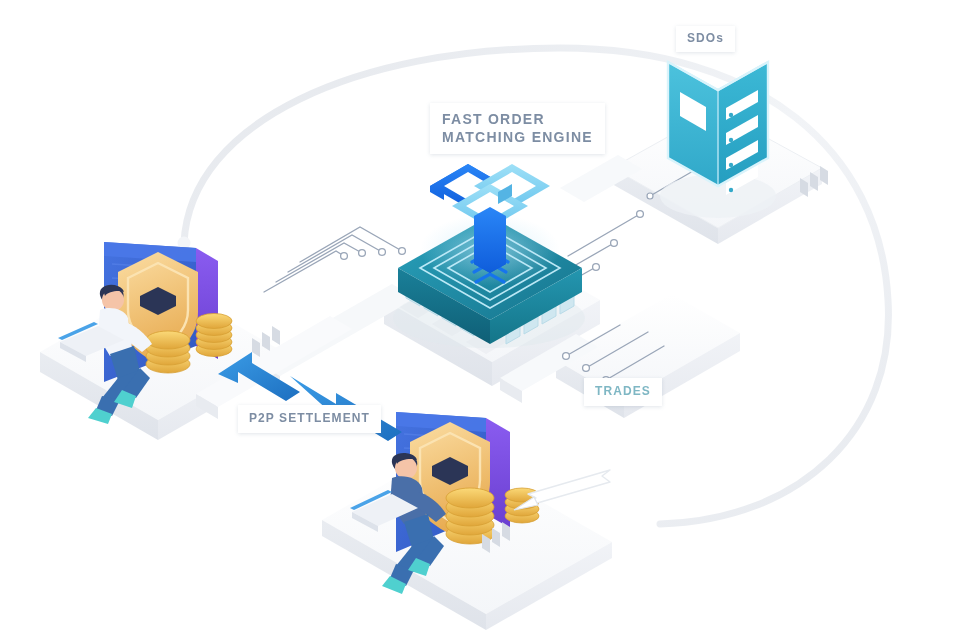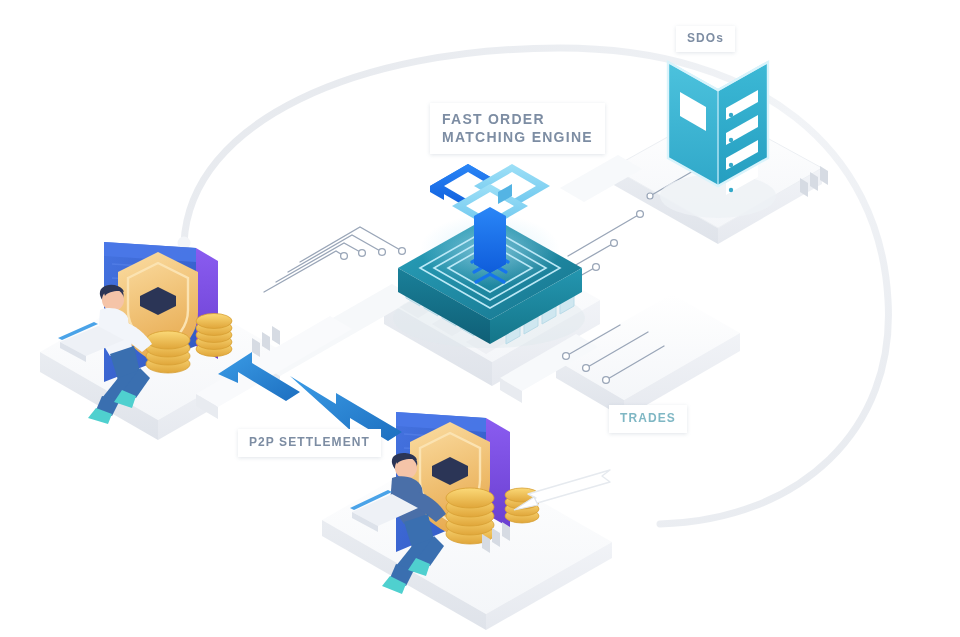--- a/index.html
+++ b/index.html
@@ -7,22 +7,22 @@
        font-family:"Liberation Sans","DejaVu Sans",sans-serif;}
   #stage{position:relative;width:960px;height:637px;background:#ffffff;}
   svg.layer{position:absolute;left:0;top:0;width:960px;height:637px;}
   .lbl{position:absolute;background:#ffffff;
        box-shadow:0 1px 4px rgba(120,135,160,.22);
        color:#7d8da3;font-weight:700;letter-spacing:.09em;
        white-space:pre;line-height:1.32;}
   #lbl-sdos{left:676px;top:26px;font-size:12px;padding:5px 11px;}
   #lbl-fome{left:430px;top:103px;font-size:14px;padding:7px 12px;}
   #lbl-oblig{left:784px;top:280px;font-size:12px;padding:6px 11px;}
-  #lbl-trades{left:609px;top:378px;font-size:12px;padding:6px 11px;margin-top:27px;}
-  #lbl-p2p{left:238px;top:429px;font-size:12px;padding:6px 11px;}
+  #lbl-trades{left:584px;top:378px;font-size:12px;padding:6px 11px;}
+  #lbl-p2p{left:238px;top:405px;font-size:12px;padding:6px 11px;}
 </style>
 </head>
 <body>
 
 <div id="stage">
 
   <svg class="layer" viewBox="0 0 960 637">
     <defs>
       <linearGradient id="gPlatTop" x1="0" y1="0" x2="0" y2="1">
         <stop offset="0" stop-color="#ffffff"></stop>

